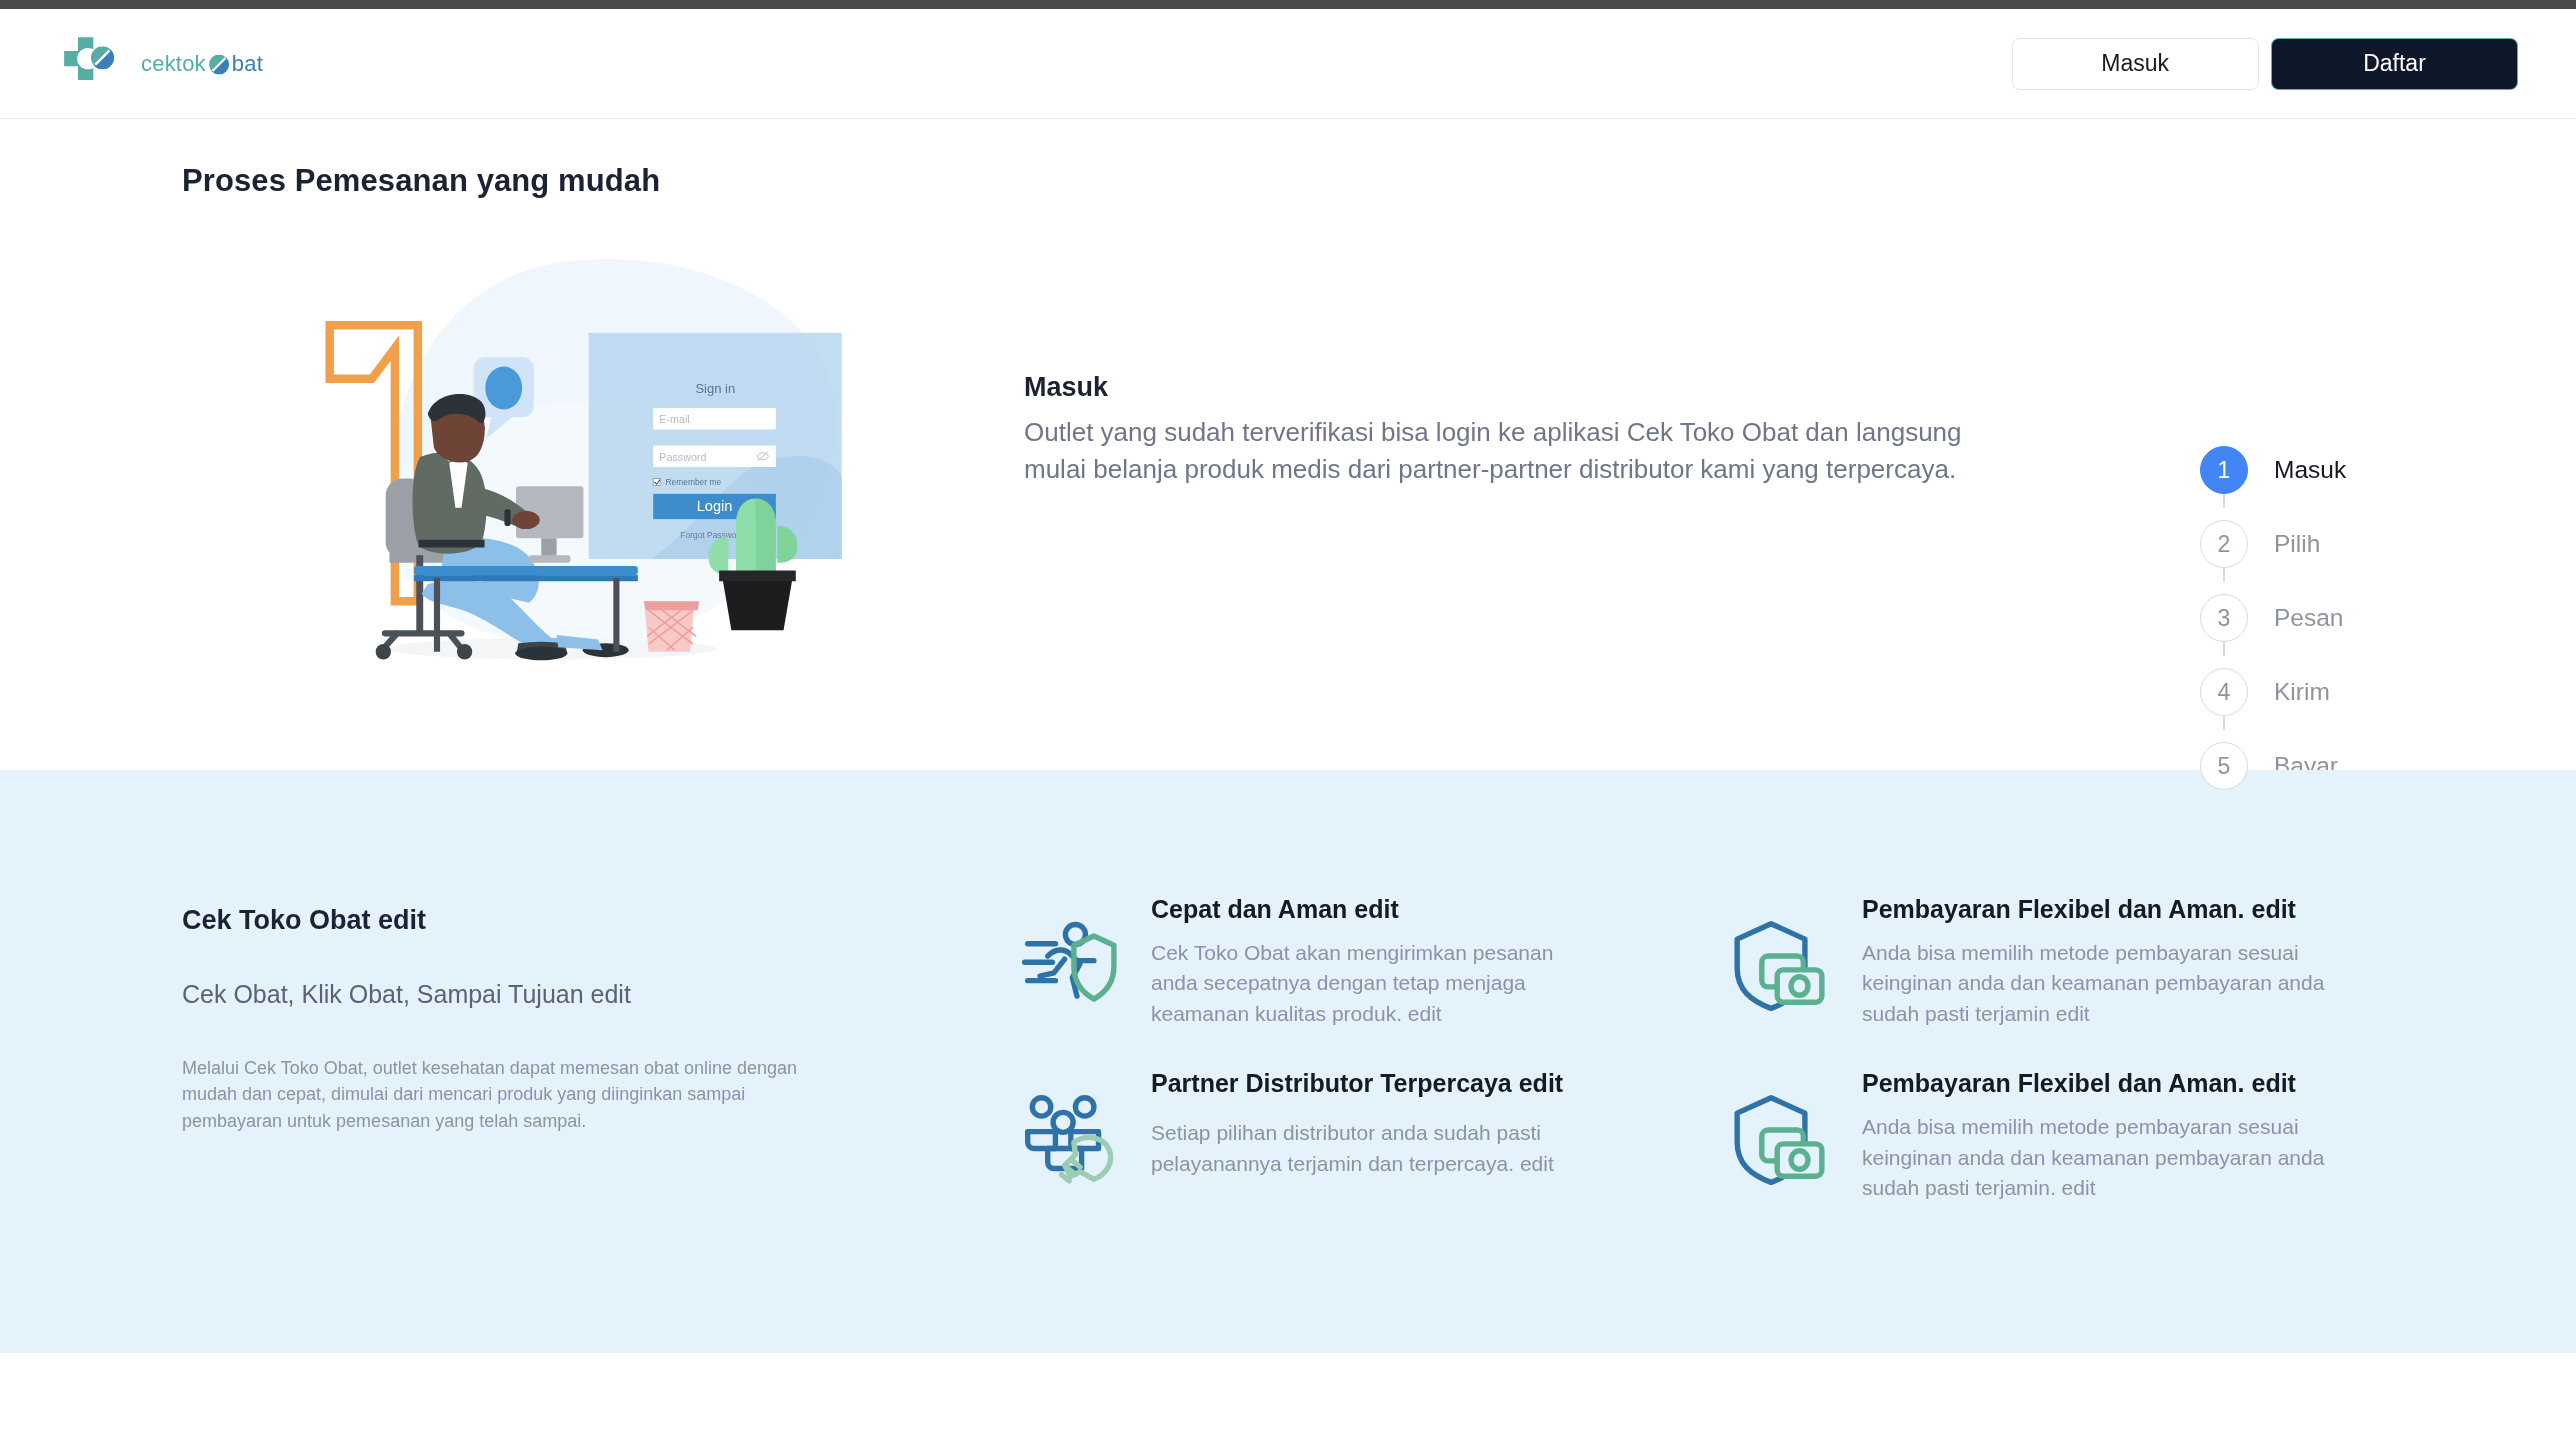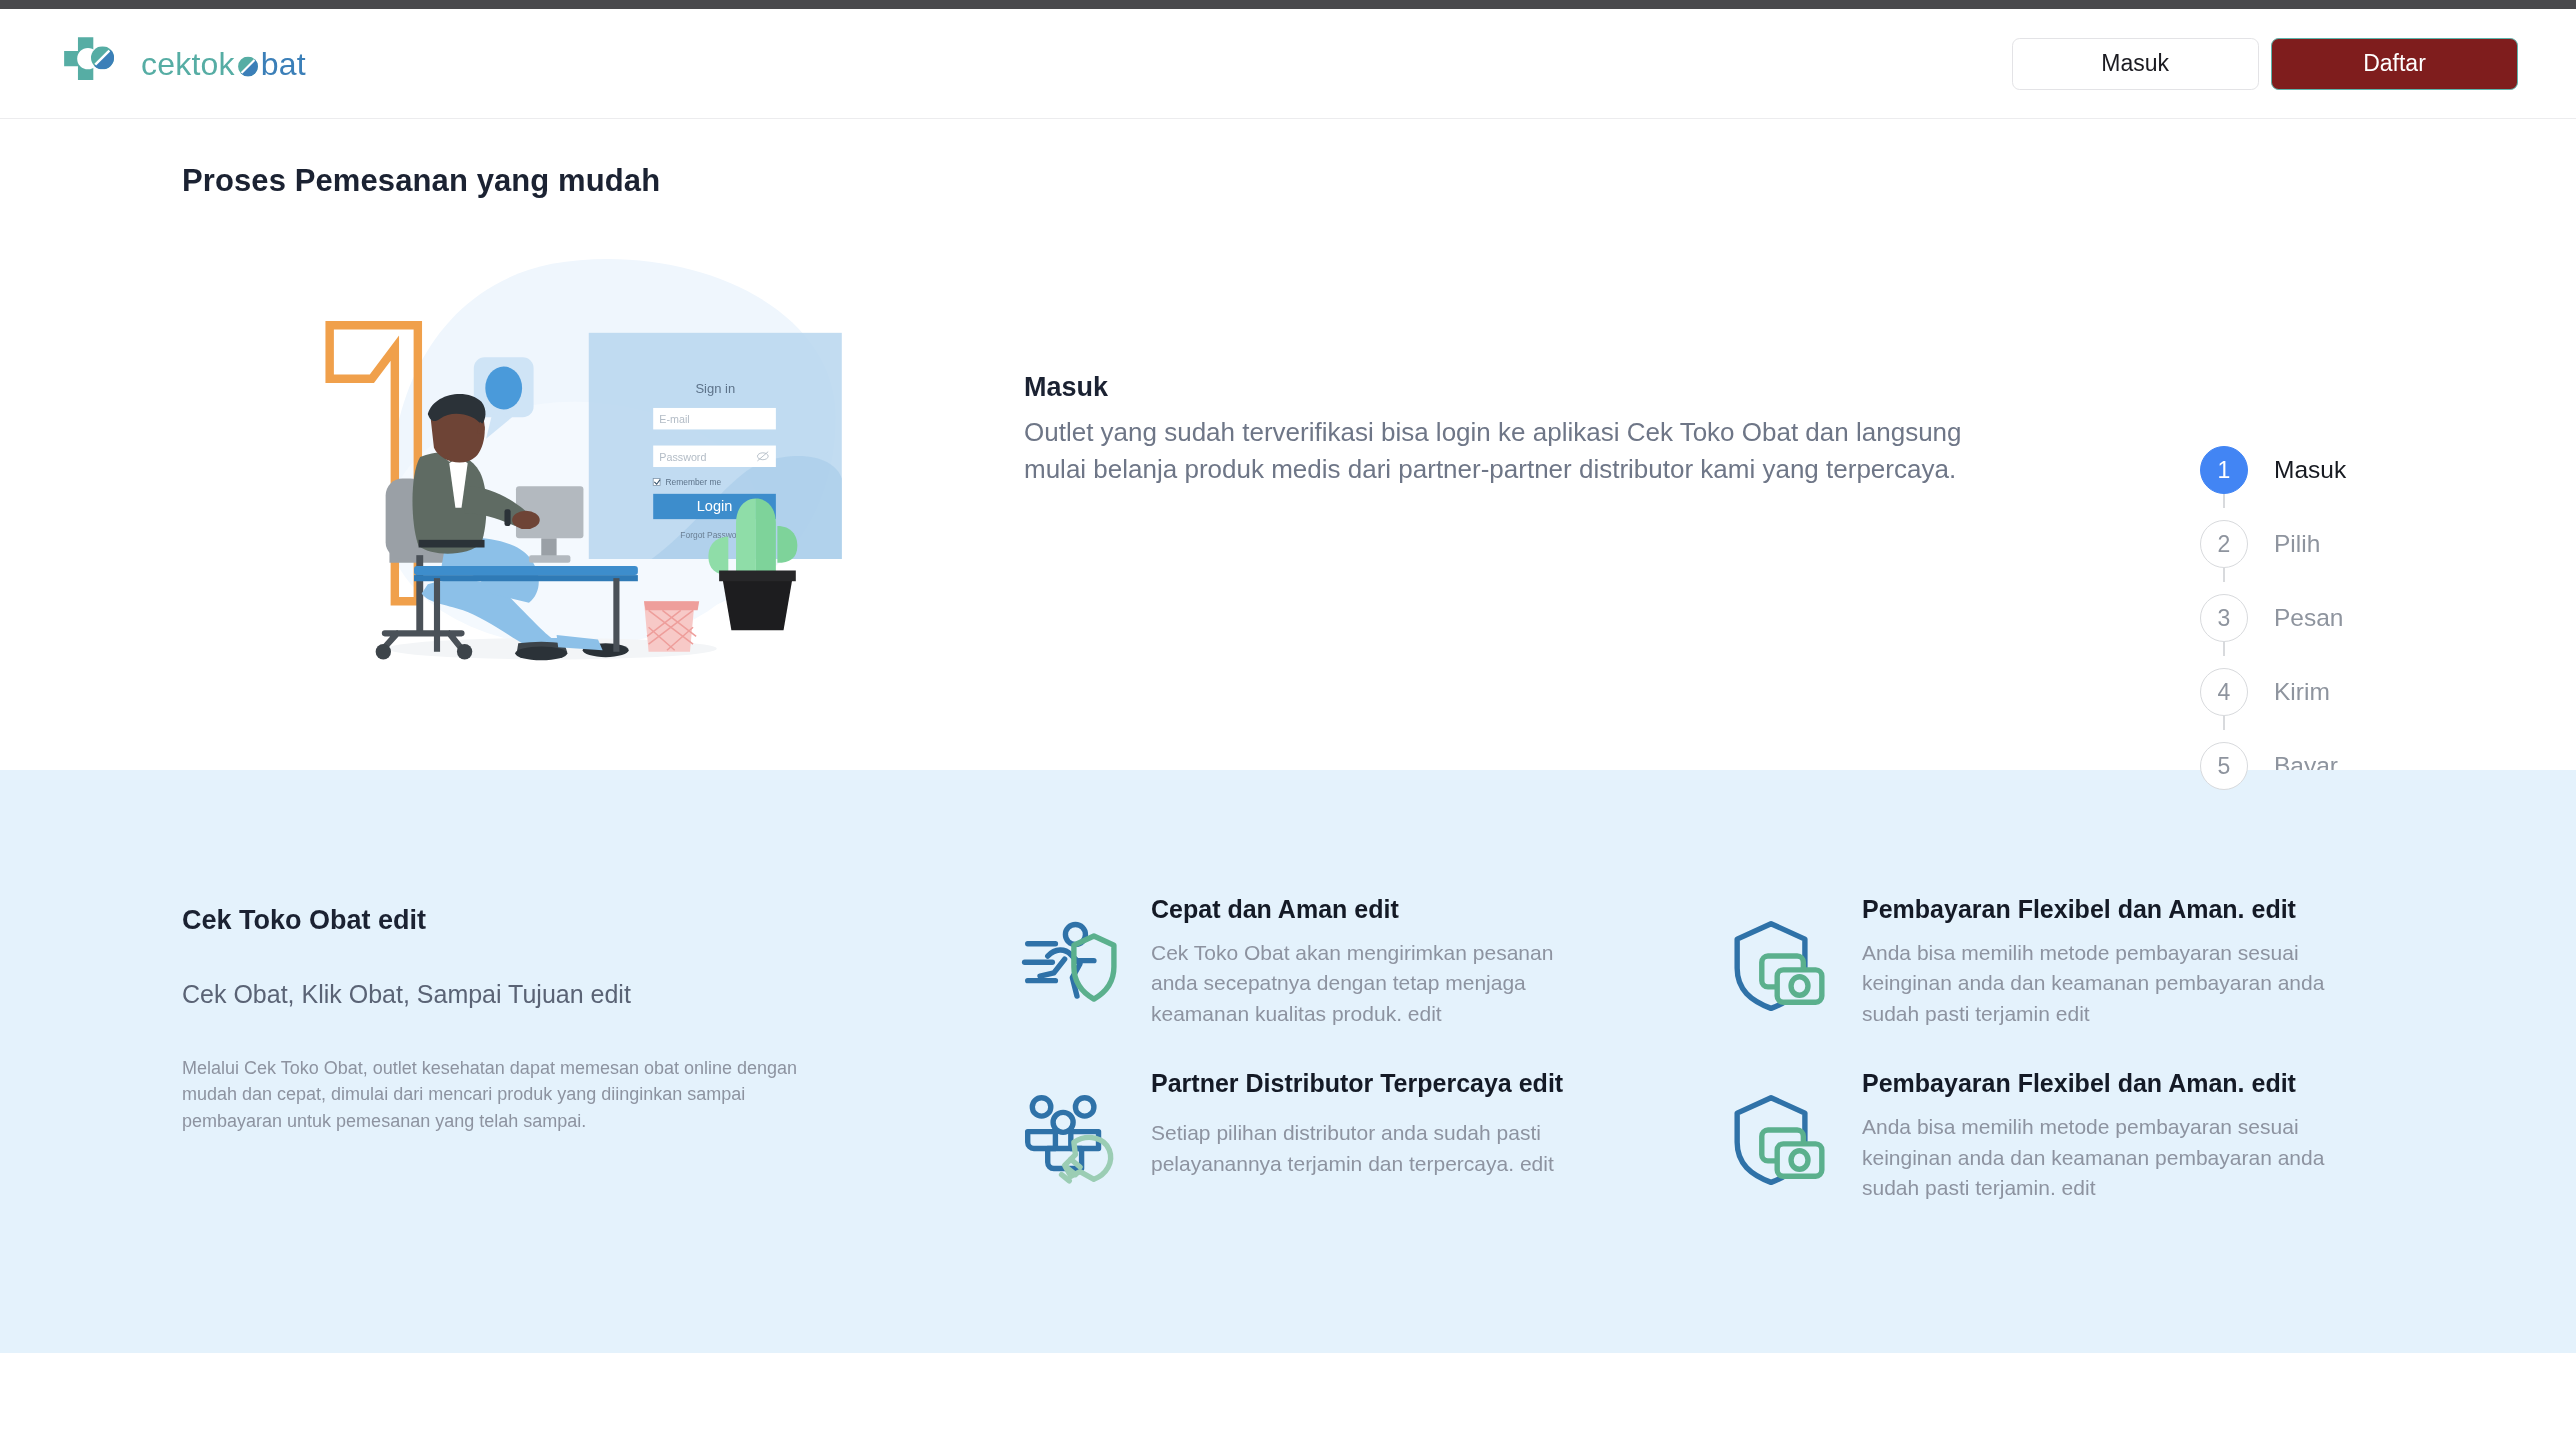--- a/index.html
+++ b/index.html
@@ -20,35 +20,35 @@
 
   
   .site-header {
     position: absolute; top: 9.2px; left: 0; width: 2576px; height: 110px;
     background: #ffffff;
     border-bottom: 1.5px solid #ececee;
     display: flex; align-items: center; justify-content: space-between;
   }
   .brand { display: flex; align-items: center; gap: 17px; margin-left: 58px; }
   .brand-mark { width: 66px; height: 66px; position: relative; flex: 0 0 auto; }
-  .brand-word { font-size: 32px; letter-spacing: 0.2px; line-height: 1; display:flex; align-items:center;}
+  .brand-word { font-size: 22px; letter-spacing: 0.2px; line-height: 1; display:flex; align-items:center;}
   .brand-word .w1 { color: #56ada4; font-weight: 400; }
   .brand-word .w2 { color: #3b7fb8; font-weight: 400; }
   .brand-word .pill-gap { display:inline-block; width: 26px; }
 
   .header-actions { display: flex; align-items: center; gap: 12.3px; margin-right: 58px; }
   .btn {
     font-size: 23px; line-height: 1;
     border-radius: 7.7px;
     height: 52px; min-width: 247px;
     display: flex; align-items: center; justify-content: center;
     cursor: pointer; user-select: none;
   }
   .btn-outline { background:#fff; border: 1.5px solid #e3e3e6; color:#1b1b21; }
-  .btn-primary { background:#7f1d1d; border: 1.5px solid #5bb3aa; color:#ffffff; }
+  .btn-primary { background:#0f172a; border: 1.5px solid #5bb3aa; color:#ffffff; }
 
   
   .section-process { position: absolute; top: 119px; left: 0; width: 2148px; height: 651px; background:#fff; }
   .process-title {
     position: absolute; left: 182px; top: 44px;
     font-size: 31px; font-weight: 700; color:#1b2232; letter-spacing:0.1px;
   }
 
   .process-body {
     position: absolute; left: 0; top: 123px; width: 2576px; height: 529px;

